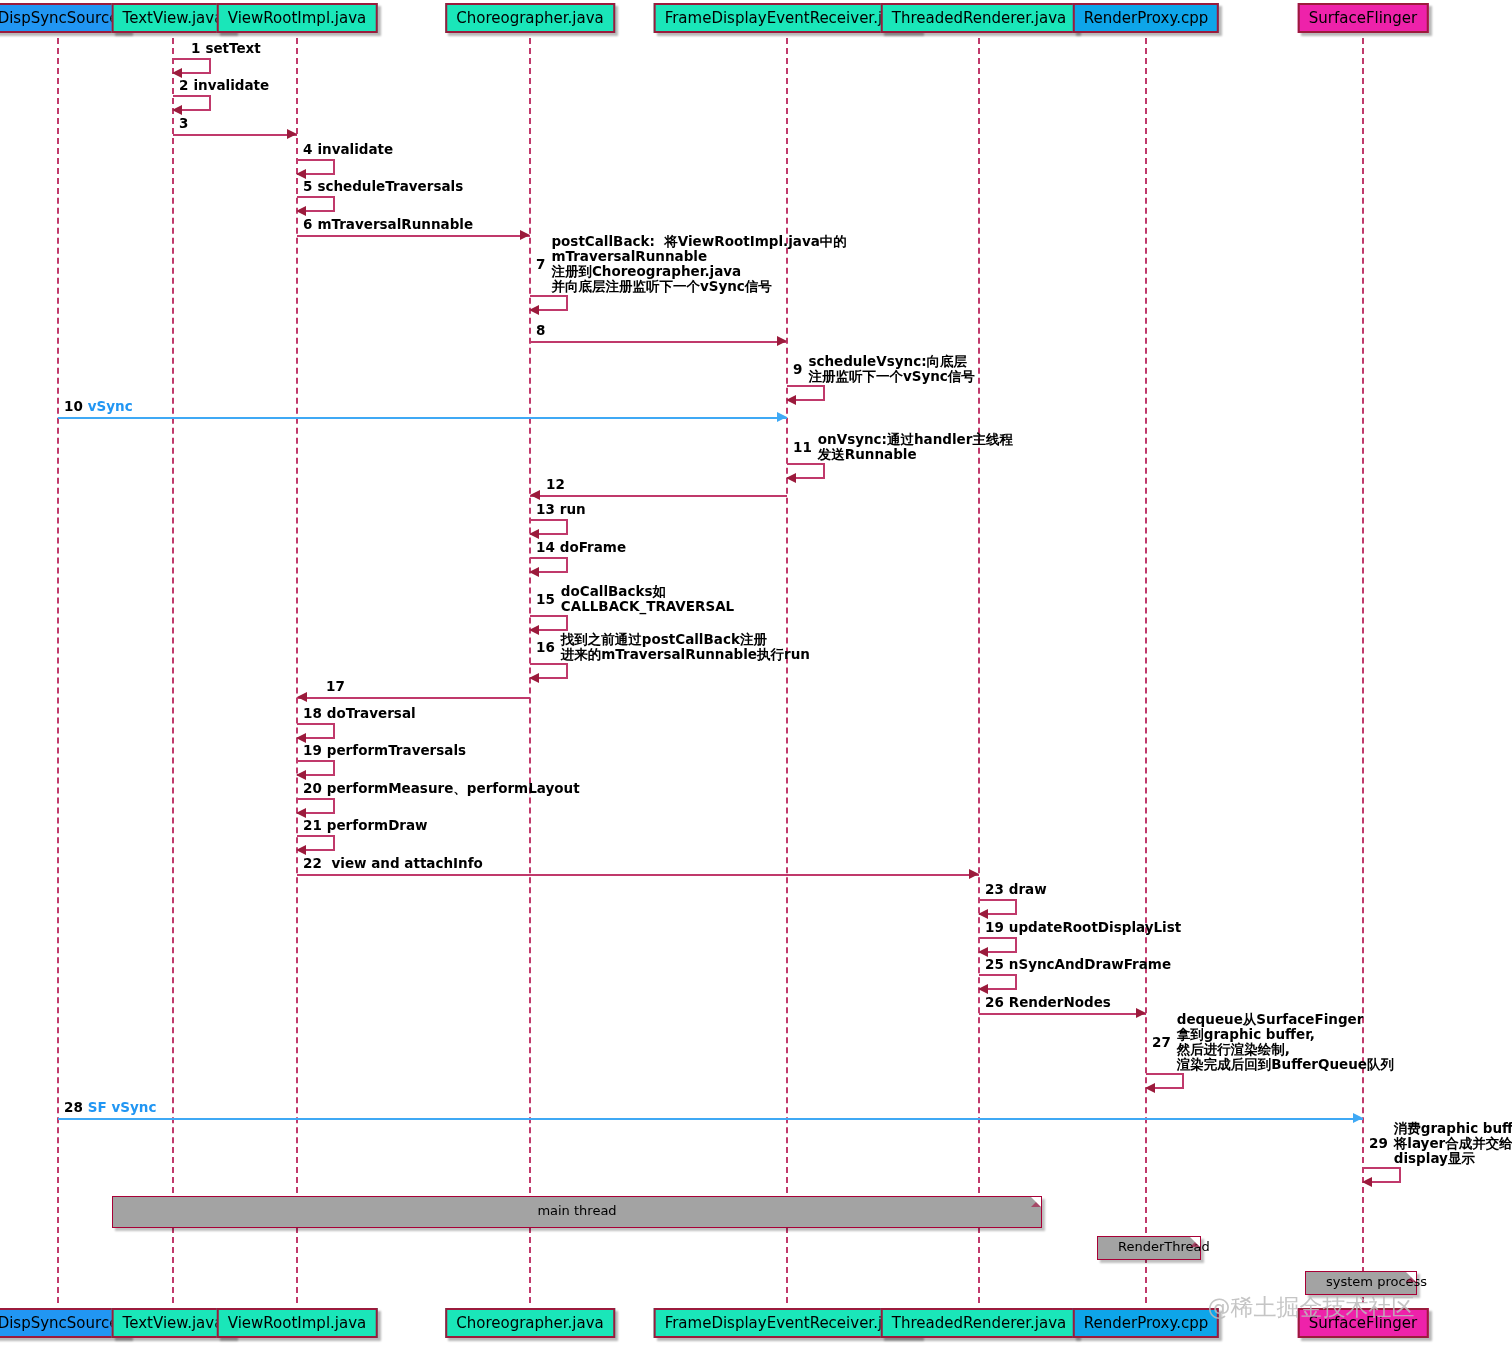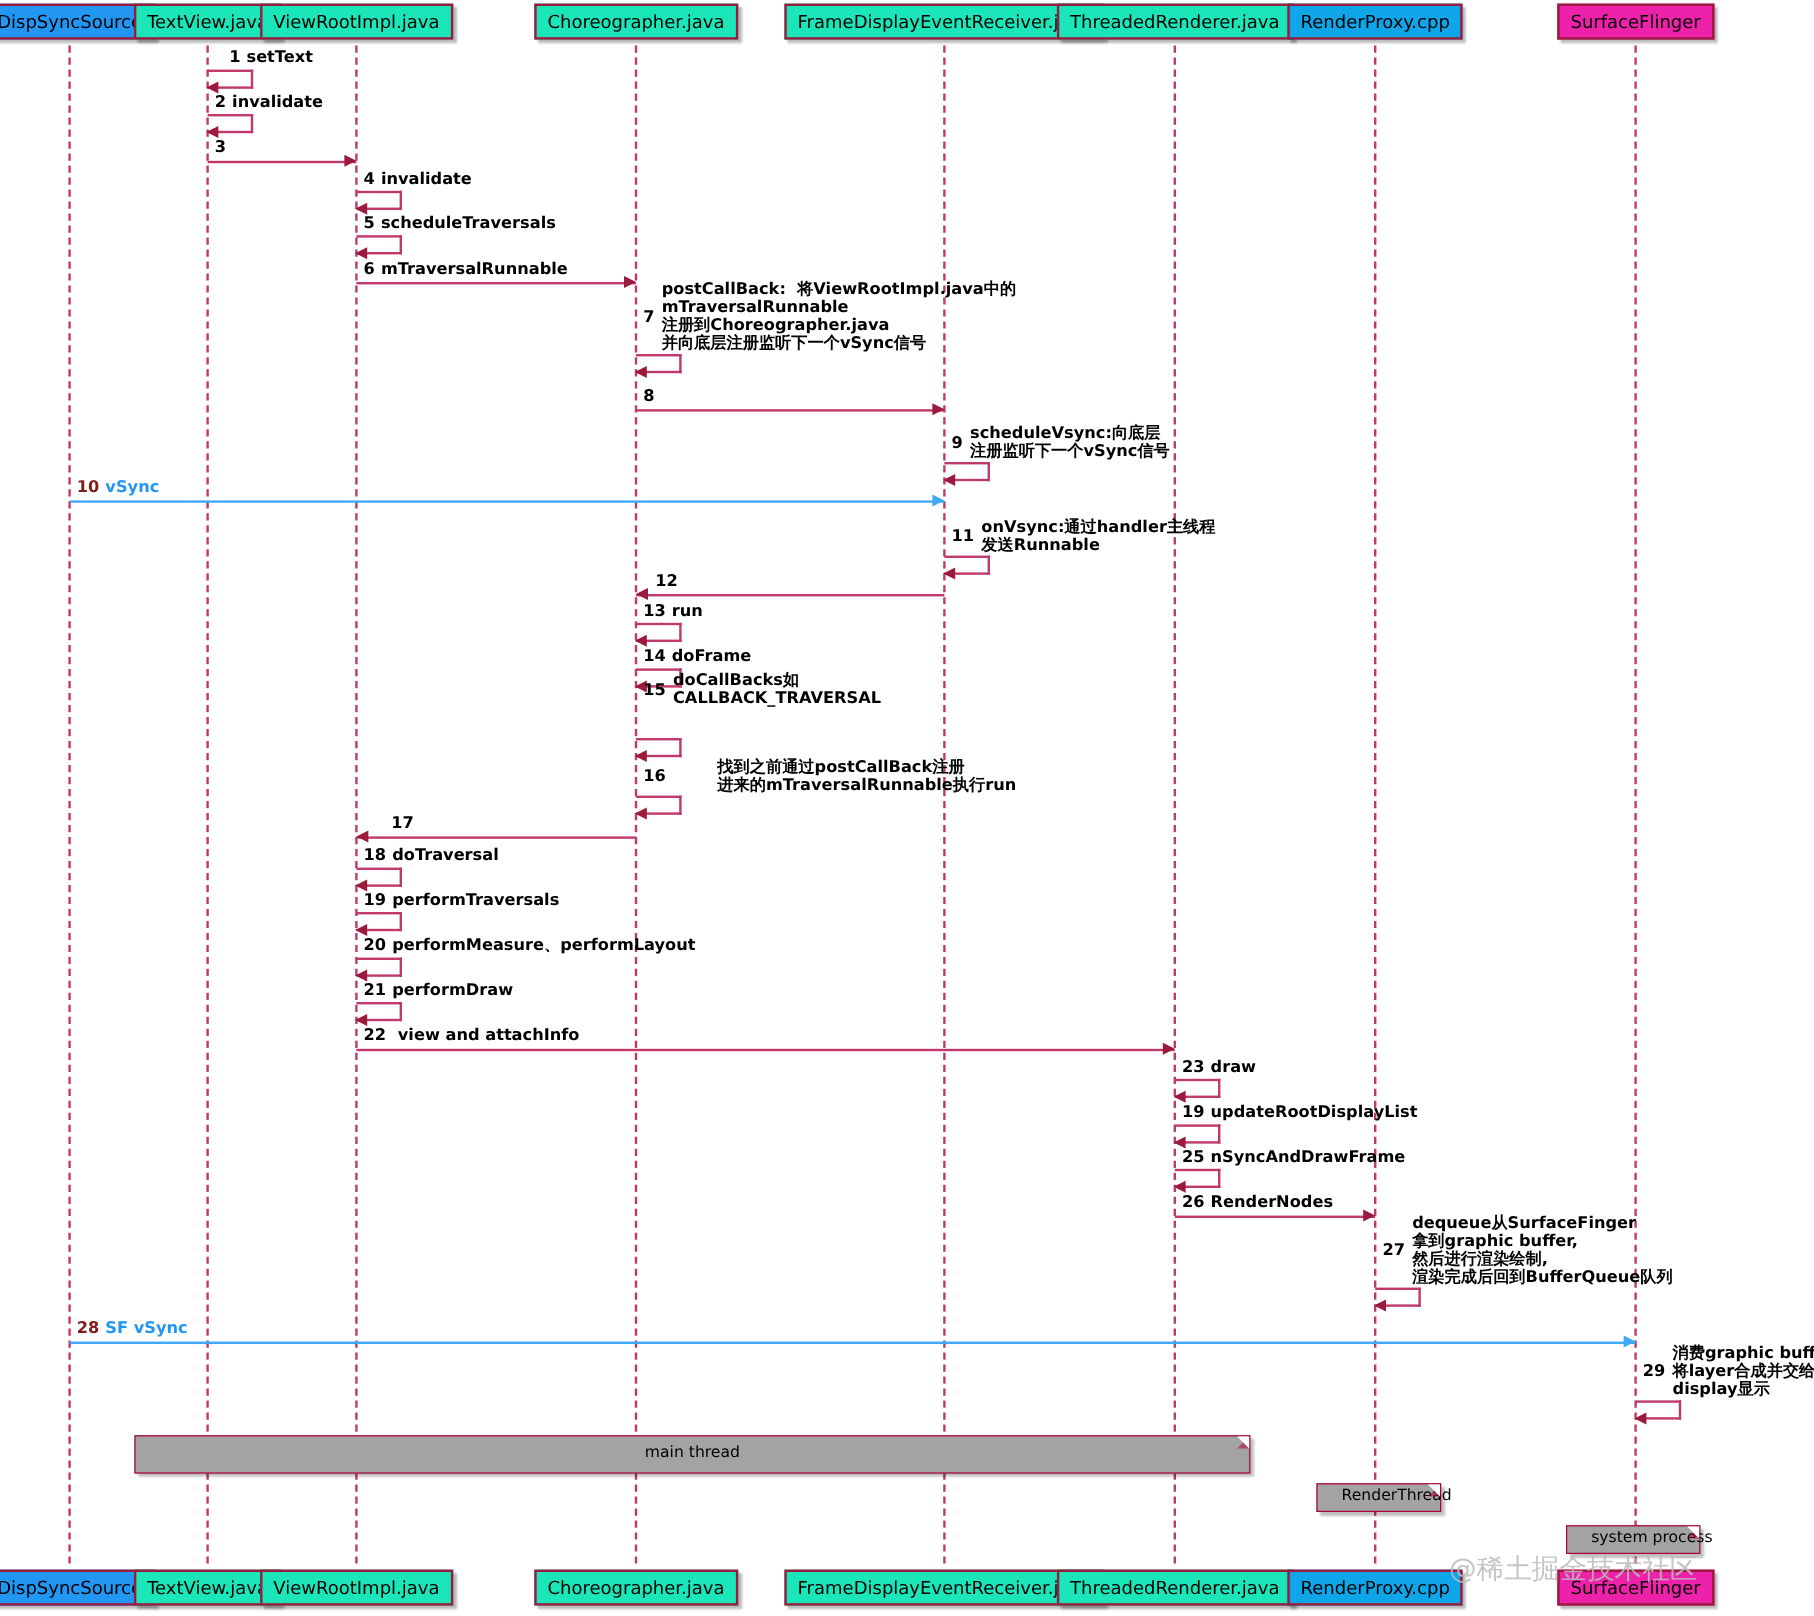--- a/index.html
+++ b/index.html
@@ -52,21 +52,21 @@
     position:absolute;
     font-size:13.5px;
     font-weight:bold;
     color:#000000;
     white-space:pre;
     line-height:15px;
     z-index:6;
   }
   .msg-label .num{font-weight:bold;color:#000;}
   .msg-label.vsync-lab{color:#2196F3;}
-  .msg-label.vsync-lab .num{color:#7f1d1d;}
+  .msg-label.vsync-lab .num{color:#000000;}
 
   
   .arrow-line{
     position:absolute;
     height:0;
     border-top:2px solid #C0396B;
     z-index:4;
   }
   .arrow-line.blue{border-top-color:#3FA9F5;}
   .arrow-head{
@@ -211,25 +211,25 @@
     <div class="arrow-head left" style="left: 786px; top: 473px;"></div>
     <div class="msg-label" style="left: 546px; top: 477px;"><span class="num" style="margin-right: 0px;">12</span><span></span></div>
     <div class="arrow-line" style="left: 530px; top: 495px; width: 257px;"></div>
     <div class="arrow-head left" style="left: 530px; top: 490px;"></div>
     <div class="msg-label" style="left: 536px; top: 502px;"><span class="num" style="margin-right: 5px;">13</span><span>run</span></div>
     <div class="selfmsg" style="left: 530px; top: 519px;"></div>
     <div class="arrow-head left" style="left: 529px; top: 529px;"></div>
     <div class="msg-label" style="left: 536px; top: 540px;"><span class="num" style="margin-right: 5px;">14</span><span>doFrame</span></div>
     <div class="selfmsg" style="left: 530px; top: 557px;"></div>
     <div class="arrow-head left" style="left: 529px; top: 567px;"></div>
-    <div class="msg-label" style="display: flex; align-items: center; left: 536px; top: 560px;"><span class="num" style="margin-right: 6px;">15</span><span style="line-height: 15px;">doCallBacks如
+    <div class="msg-label" style="display: flex; align-items: center; left: 536px; top: 584px;"><span class="num" style="margin-right: 6px;">15</span><span style="line-height: 15px;">doCallBacks如
 CALLBACK_TRAVERSAL</span></div>
     <div class="selfmsg" style="left: 530px; top: 615px;"></div>
     <div class="arrow-head left" style="left: 529px; top: 625px;"></div>
-    <div class="msg-label" style="display: flex; align-items: center; left: 536px; top: 632px; gap: 37px;"><span class="num" style="margin-right: 6px;">16</span><span style="line-height: 15px;">找到之前通过postCallBack注册
+    <div class="msg-label" style="display: flex; align-items: center; left: 536px; top: 632px;"><span class="num" style="margin-right: 6px;">16</span><span style="line-height: 15px;">找到之前通过postCallBack注册
 进来的mTraversalRunnable执行run</span></div>
     <div class="selfmsg" style="left: 530px; top: 663px;"></div>
     <div class="arrow-head left" style="left: 529px; top: 673px;"></div>
     <div class="msg-label" style="left: 326px; top: 679px;"><span class="num" style="margin-right: 0px;">17</span><span></span></div>
     <div class="arrow-line" style="left: 297px; top: 697px; width: 233px;"></div>
     <div class="arrow-head left" style="left: 297px; top: 692px;"></div>
     <div class="msg-label" style="left: 303px; top: 706px;"><span class="num" style="margin-right: 5px;">18</span><span>doTraversal</span></div>
     <div class="selfmsg" style="left: 297px; top: 723px;"></div>
     <div class="arrow-head left" style="left: 296px; top: 733px;"></div>
     <div class="msg-label" style="left: 303px; top: 743px;"><span class="num" style="margin-right: 5px;">19</span><span>performTraversals</span></div>

